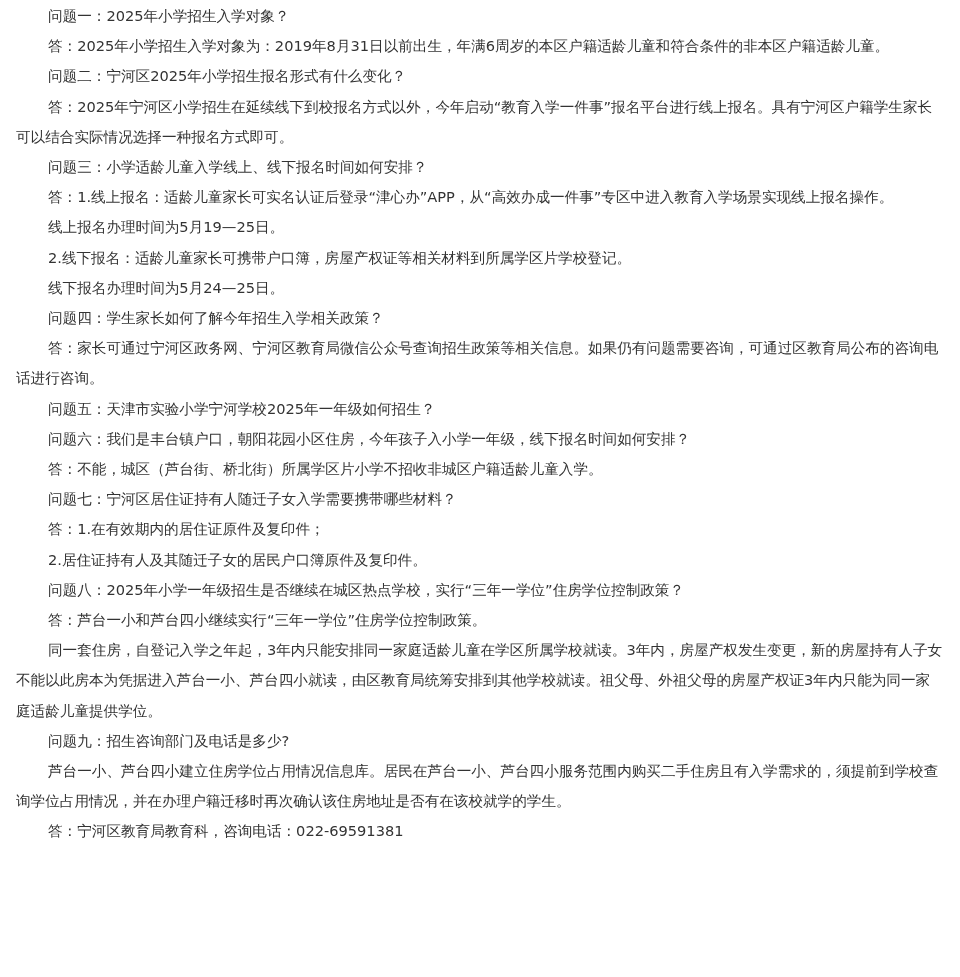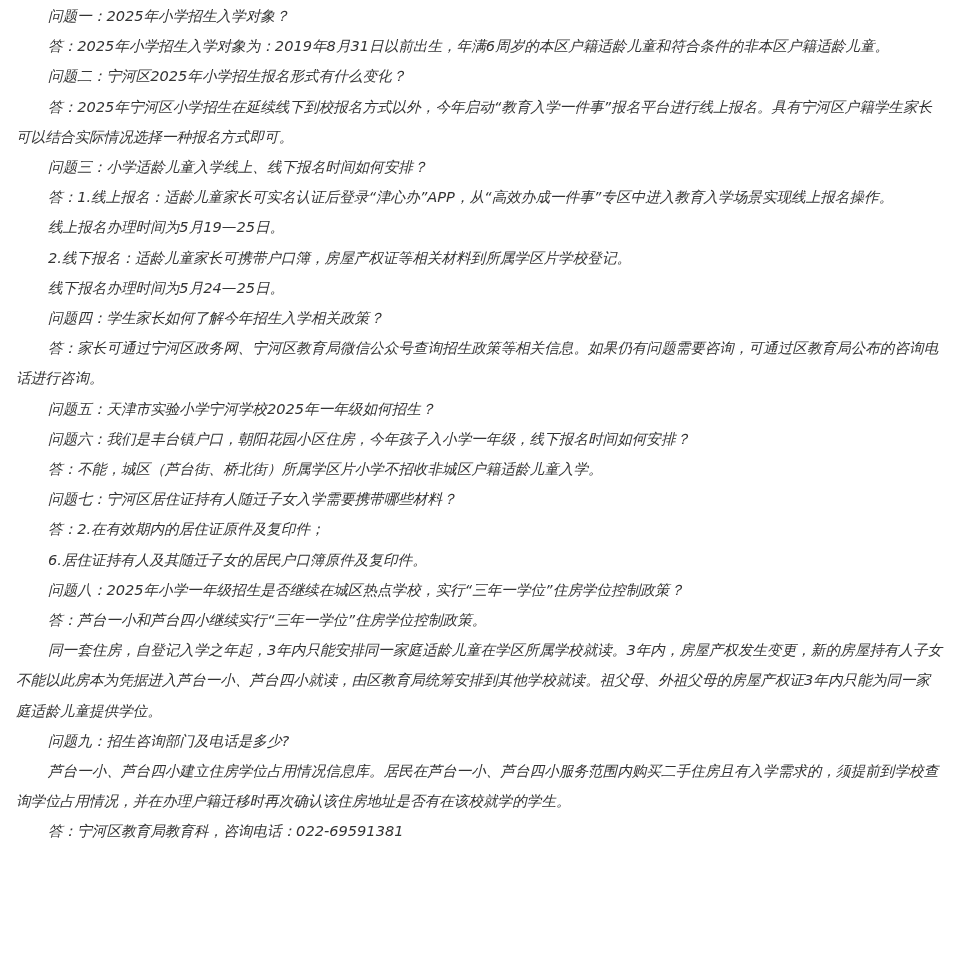--- a/index.html
+++ b/index.html
@@ -1,21 +1,21 @@
 <!DOCTYPE html>
 <html><head>
 <meta charset="utf-8">
 <style>
   html, body { margin: 0; padding: 0; background: #ffffff; }
   body {
     width: 960px; height: 977px; overflow: hidden;
     font-family: "DejaVu Sans", "Liberation Sans", sans-serif;
     color: #333333;
   }
-  .doc { position: relative; padding: 1px 16px 0 16px; font-style: italic; }
+  .doc { position: relative; padding: 1px 16px 0 16px; }
   .p {
     margin: 0;
     font-size: 14.6px;
     line-height: 30.2px;
     text-indent: 32px;
     letter-spacing: 0px;
     white-space: normal;
     word-break: break-all;
   }
   .p.q { font-weight: normal; }
@@ -38,22 +38,22 @@
 
   <p class="p q">问题四：学生家长如何了解今年招生入学相关政策？</p>
   <p class="p">答：家长可通过宁河区政务网、宁河区教育局微信公众号查询招生政策等相关信息。如果仍有问题需要咨询，可通过区教育局公布的咨询电话进行咨询。</p>
 
   <p class="p q">问题五：天津市实验小学宁河学校2025年一年级如何招生？</p>
 
   <p class="p q">问题六：我们是丰台镇户口，朝阳花园小区住房，今年孩子入小学一年级，线下报名时间如何安排？</p>
   <p class="p">答：不能，城区（芦台街、桥北街）所属学区片小学不招收非城区户籍适龄儿童入学。</p>
 
   <p class="p q">问题七：宁河区居住证持有人随迁子女入学需要携带哪些材料？</p>
-  <p class="p">答：2.在有效期内的居住证原件及复印件；</p>
-  <p class="p">6.居住证持有人及其随迁子女的居民户口簿原件及复印件。</p>
+  <p class="p">答：1.在有效期内的居住证原件及复印件；</p>
+  <p class="p">2.居住证持有人及其随迁子女的居民户口簿原件及复印件。</p>
 
   <p class="p q">问题八：2025年小学一年级招生是否继续在城区热点学校，实行“三年一学位”住房学位控制政策？</p>
   <p class="p">答：芦台一小和芦台四小继续实行“三年一学位”住房学位控制政策。</p>
   <p class="p">同一套住房，自登记入学之年起，3年内只能安排同一家庭适龄儿童在学区所属学校就读。3年内，房屋产权发生变更，新的房屋持有人子女不能以此房本为凭据进入芦台一小、芦台四小就读，由区教育局统筹安排到其他学校就读。祖父母、外祖父母的房屋产权证3年内只能为同一家庭适龄儿童提供学位。</p>
   <p class="p q">问题九：招生咨询部门及电话是多少?</p>
 
   <p class="p">芦台一小、芦台四小建立住房学位占用情况信息库。居民在芦台一小、芦台四小服务范围内购买二手住房且有入学需求的，须提前到学校查询学位占用情况，并在办理户籍迁移时再次确认该住房地址是否有在该校就学的学生。</p>
   <p class="p">答：宁河区教育局教育科，咨询电话：022-69591381</p>
 </div>
 

